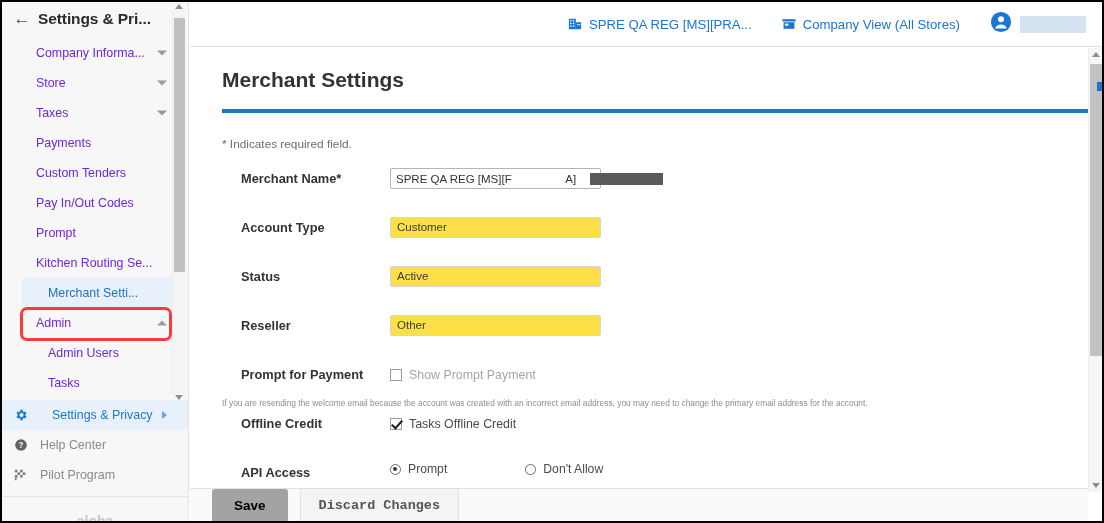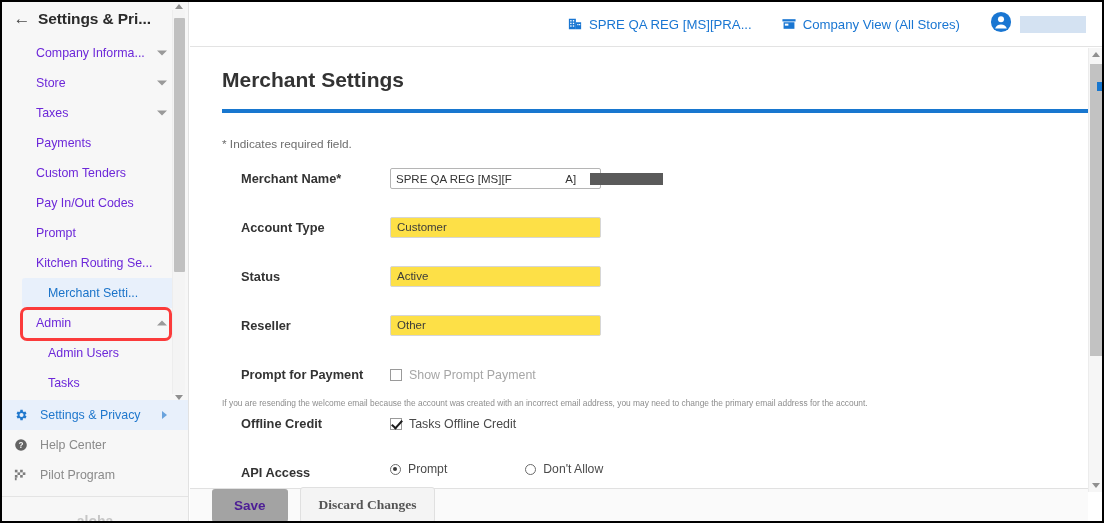--- a/index.html
+++ b/index.html
@@ -112,21 +112,21 @@
     width: 187px;
   }
   .foot-item {
     height: 30px;
     display: flex; align-items: center;
     padding-left: 12px;
     font-size: 12.4px; color: #8a8a8a;
     cursor: pointer;
     position: relative;
   }
-  .foot-item.selected { background: #e8f0fb; color: #2078cd; }
+  .foot-item.selected { background: #e8f0fb; color: #2078cd; gap: 12px; }
   .foot-item .fico {
     width: 18px; display: flex; align-items: center; justify-content: flex-start;
     margin-right: 8px;
   }
   .foot-item .arrow-right {
     position: absolute; right: 22px;
     width: 0; height: 0;
     border-top: 4px solid transparent;
     border-bottom: 4px solid transparent;
     border-left: 5px solid #6aa3dd;
@@ -280,30 +280,30 @@
   
   #footerbar {
     position: absolute; left: 188px; top: 486px;
     width: 898px; height: 33px;
     background: #fafafa;
     border-top: 1px solid #e1e1e1;
     display: flex; align-items: center;
     padding-left: 22px;
   }
   .btn-save {
-    background: #a3a3a3; color: #4c1d95;
+    background: #a3a3a3; color: #000000;
     border: none; border-radius: 3px;
     font-family: "Liberation Sans", sans-serif;
     font-size: 13.5px; font-weight: bold;
     padding: 9px 22px; cursor: default;
   }
   .btn-discard {
     background: #f4f4f4; color: #555;
     border: 1px solid #e0e0e0; border-radius: 3px;
-    font-family: Liberation Serif, serif;
+    font-family: Liberation Mono, monospace;
     font-size: 13.5px; font-weight: bold;
     padding: 9px 18px; margin-left: 12px; cursor: pointer;
   }
 </style>
 </head>
 <body>
 
 <div id="app">
 
   <div id="sidebar">

